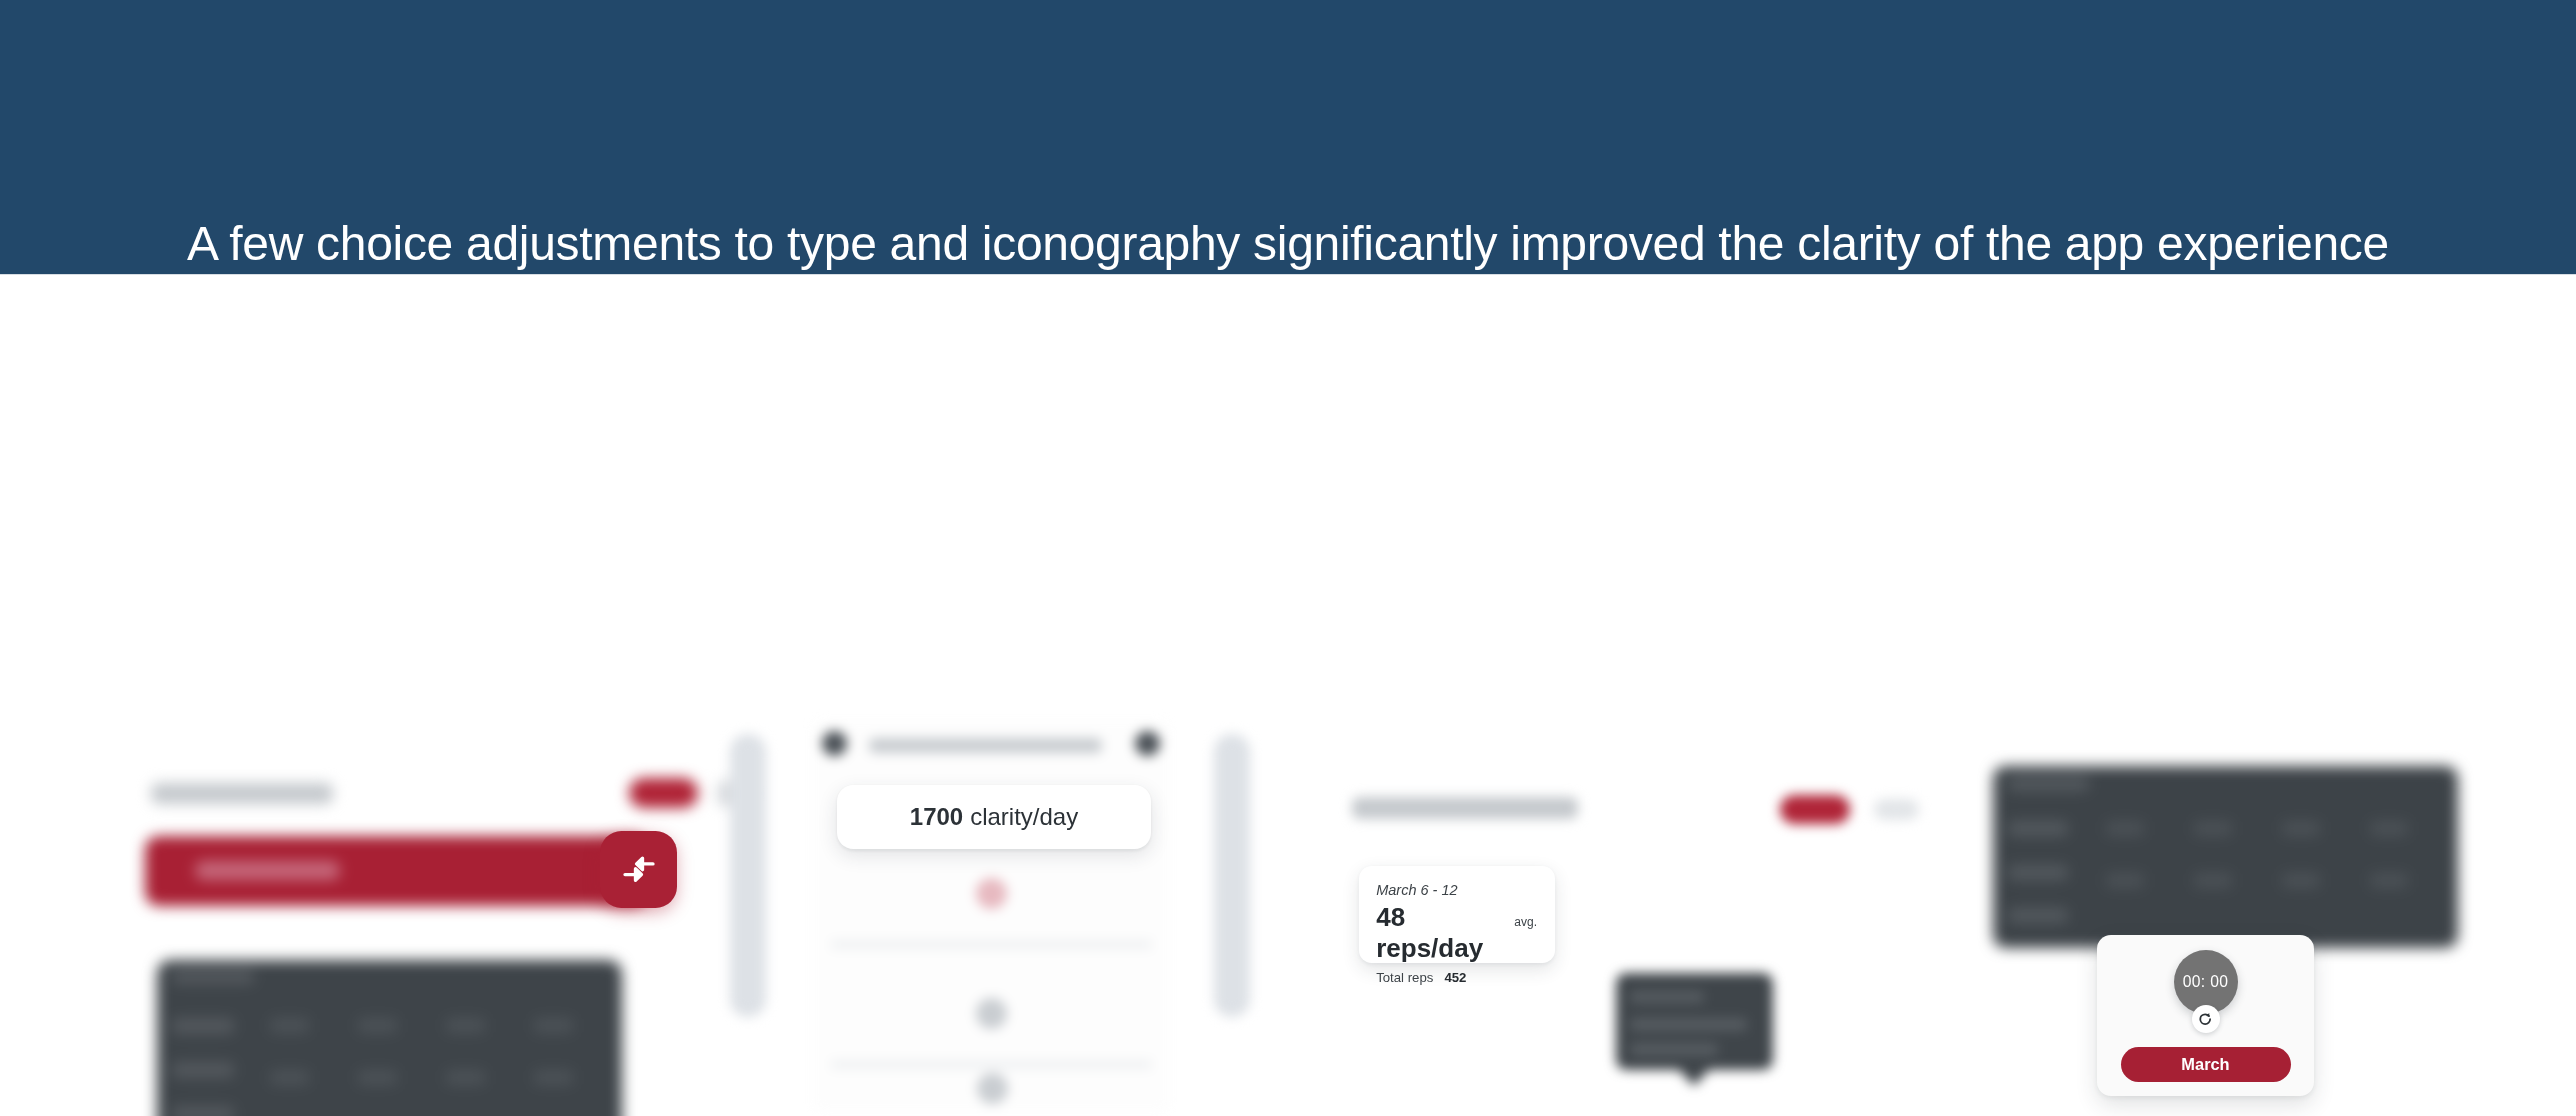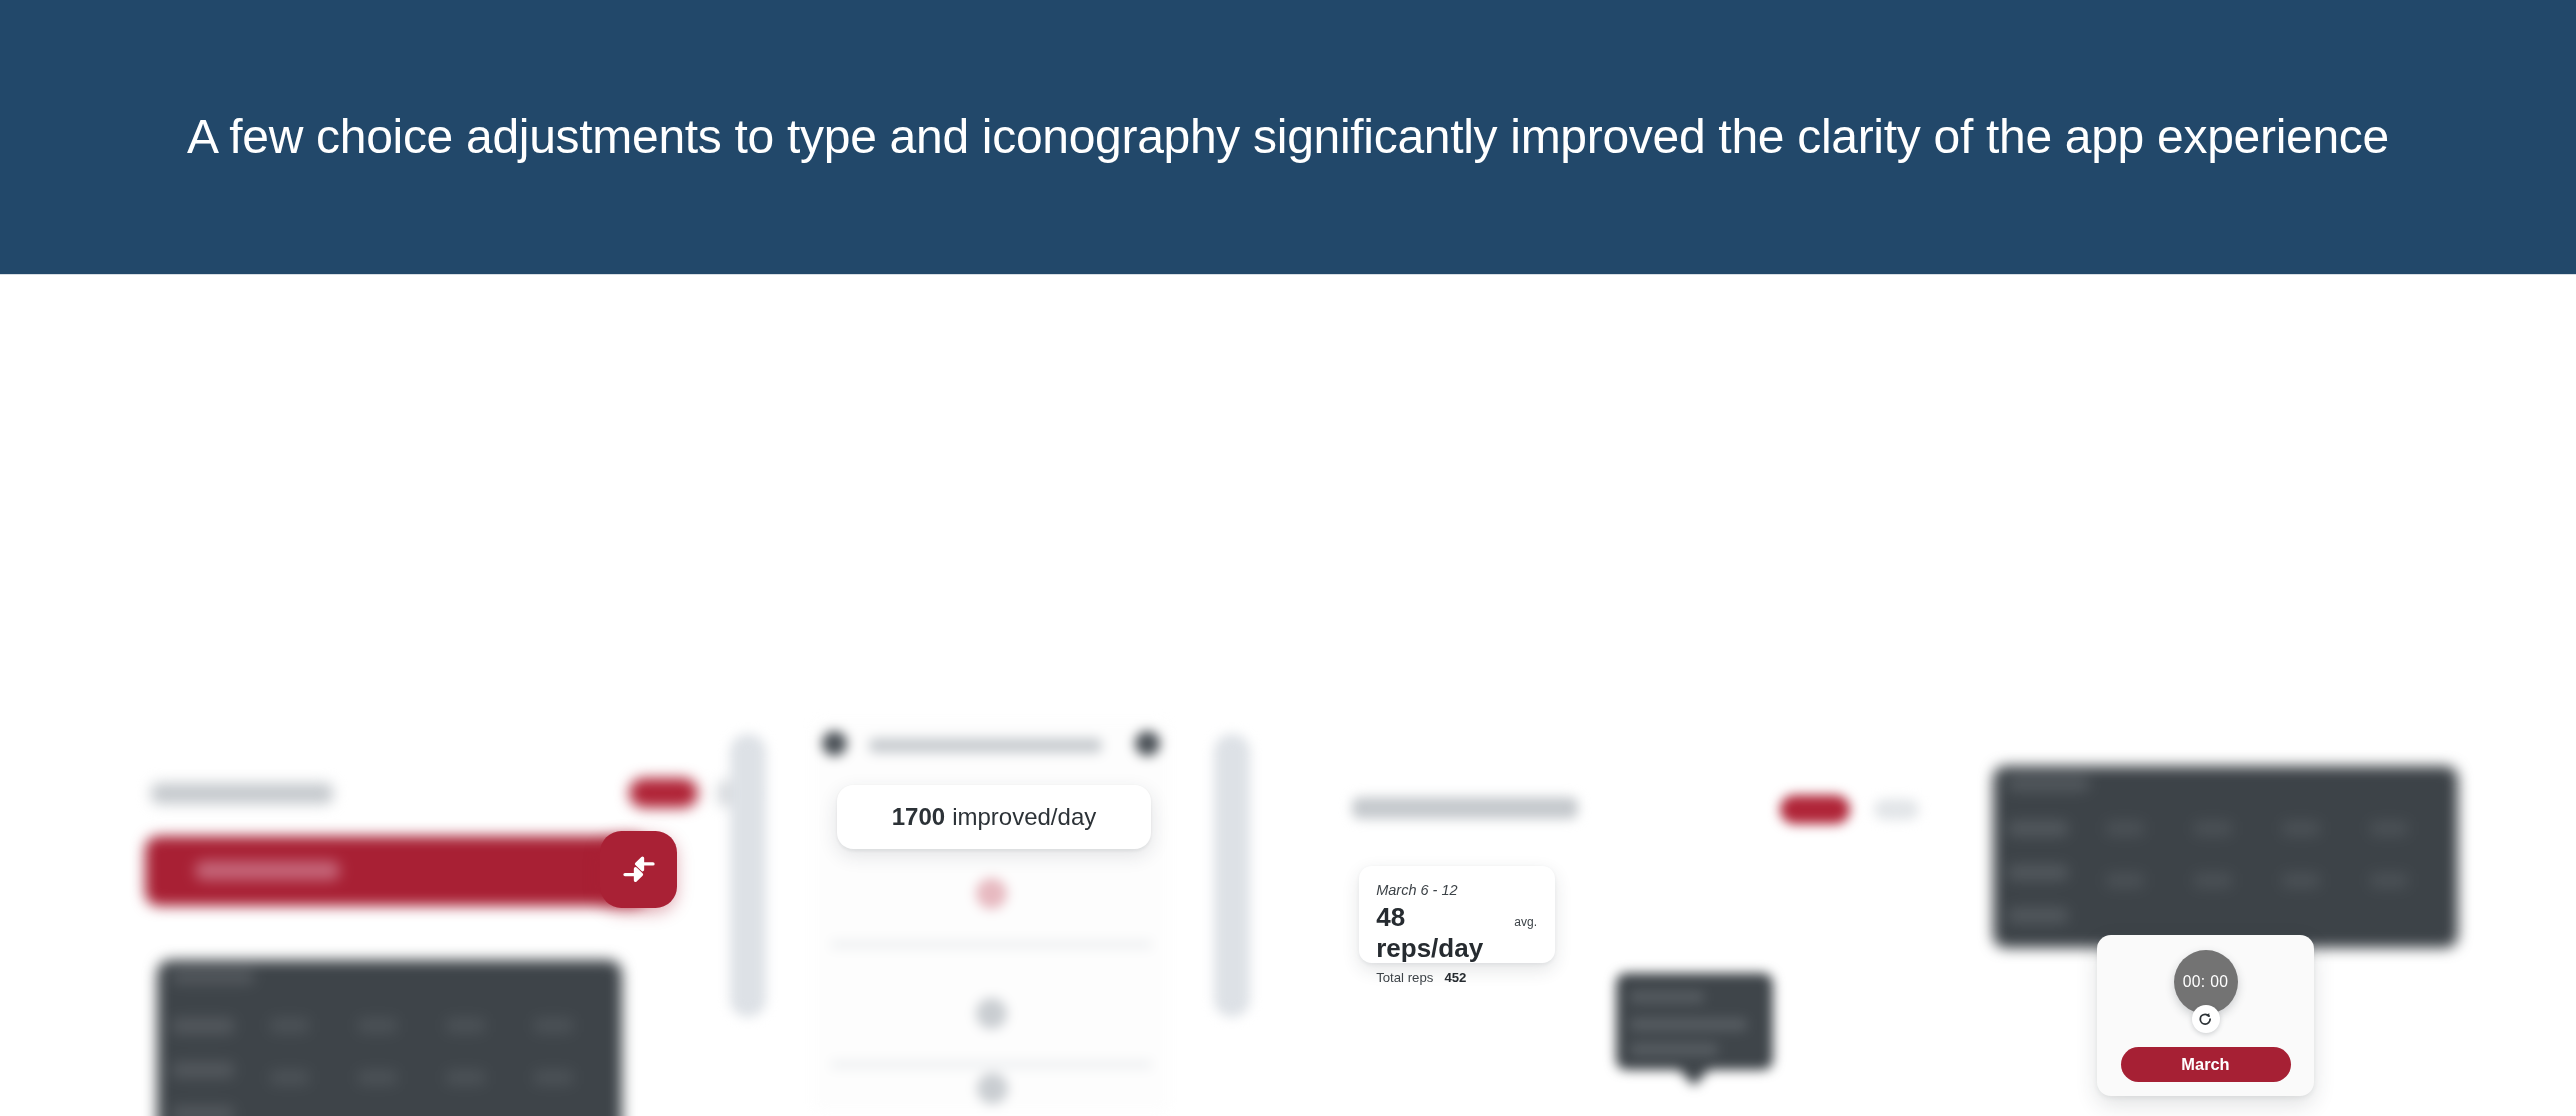--- a/index.html
+++ b/index.html
@@ -9,21 +9,21 @@
     font-family:"Liberation Sans", sans-serif;
     overflow:hidden;
   }
 
   
   .header {
     width:2576px;
     height:275px;
     background:#22486a;
     display:flex;
-    align-items:center;
+    align-items:flex-end;
     justify-content:center;
     border-bottom:1.9px solid #d7dde3;
   }
   .header-title {
     color:#ffffff;
     font-size:48px;
     font-weight:400;
     line-height:1.28;
     text-align:center;
     max-width:2453px;
@@ -344,21 +344,21 @@
         <div class="p2-item-icon pinky" style="left:164px; top:157px"></div>
         <div class="p2-divider" style="top:220px"></div>
         <div class="p2-item-icon" style="left:164px; top:277px"></div>
         <div class="p2-divider" style="top:340px"></div>
         <div class="p2-item-icon" style="left:165px; top:352px"></div>
       </div>
     </div>
 
     <div class="p2-cal-card">
       <span class="p2-cal-num">1700</span>
-      <span class="p2-cal-unit">improved/day</span>
+      <span class="p2-cal-unit">clarity/day</span>
     </div>
   </div>
 
   <div class="panel p3">
 
     <div class="blur-med">
       <div class="p3-title ghost-text"></div>
       <div class="p3-pill-red"></div>
       <div class="p3-pill-gray"></div>
 

